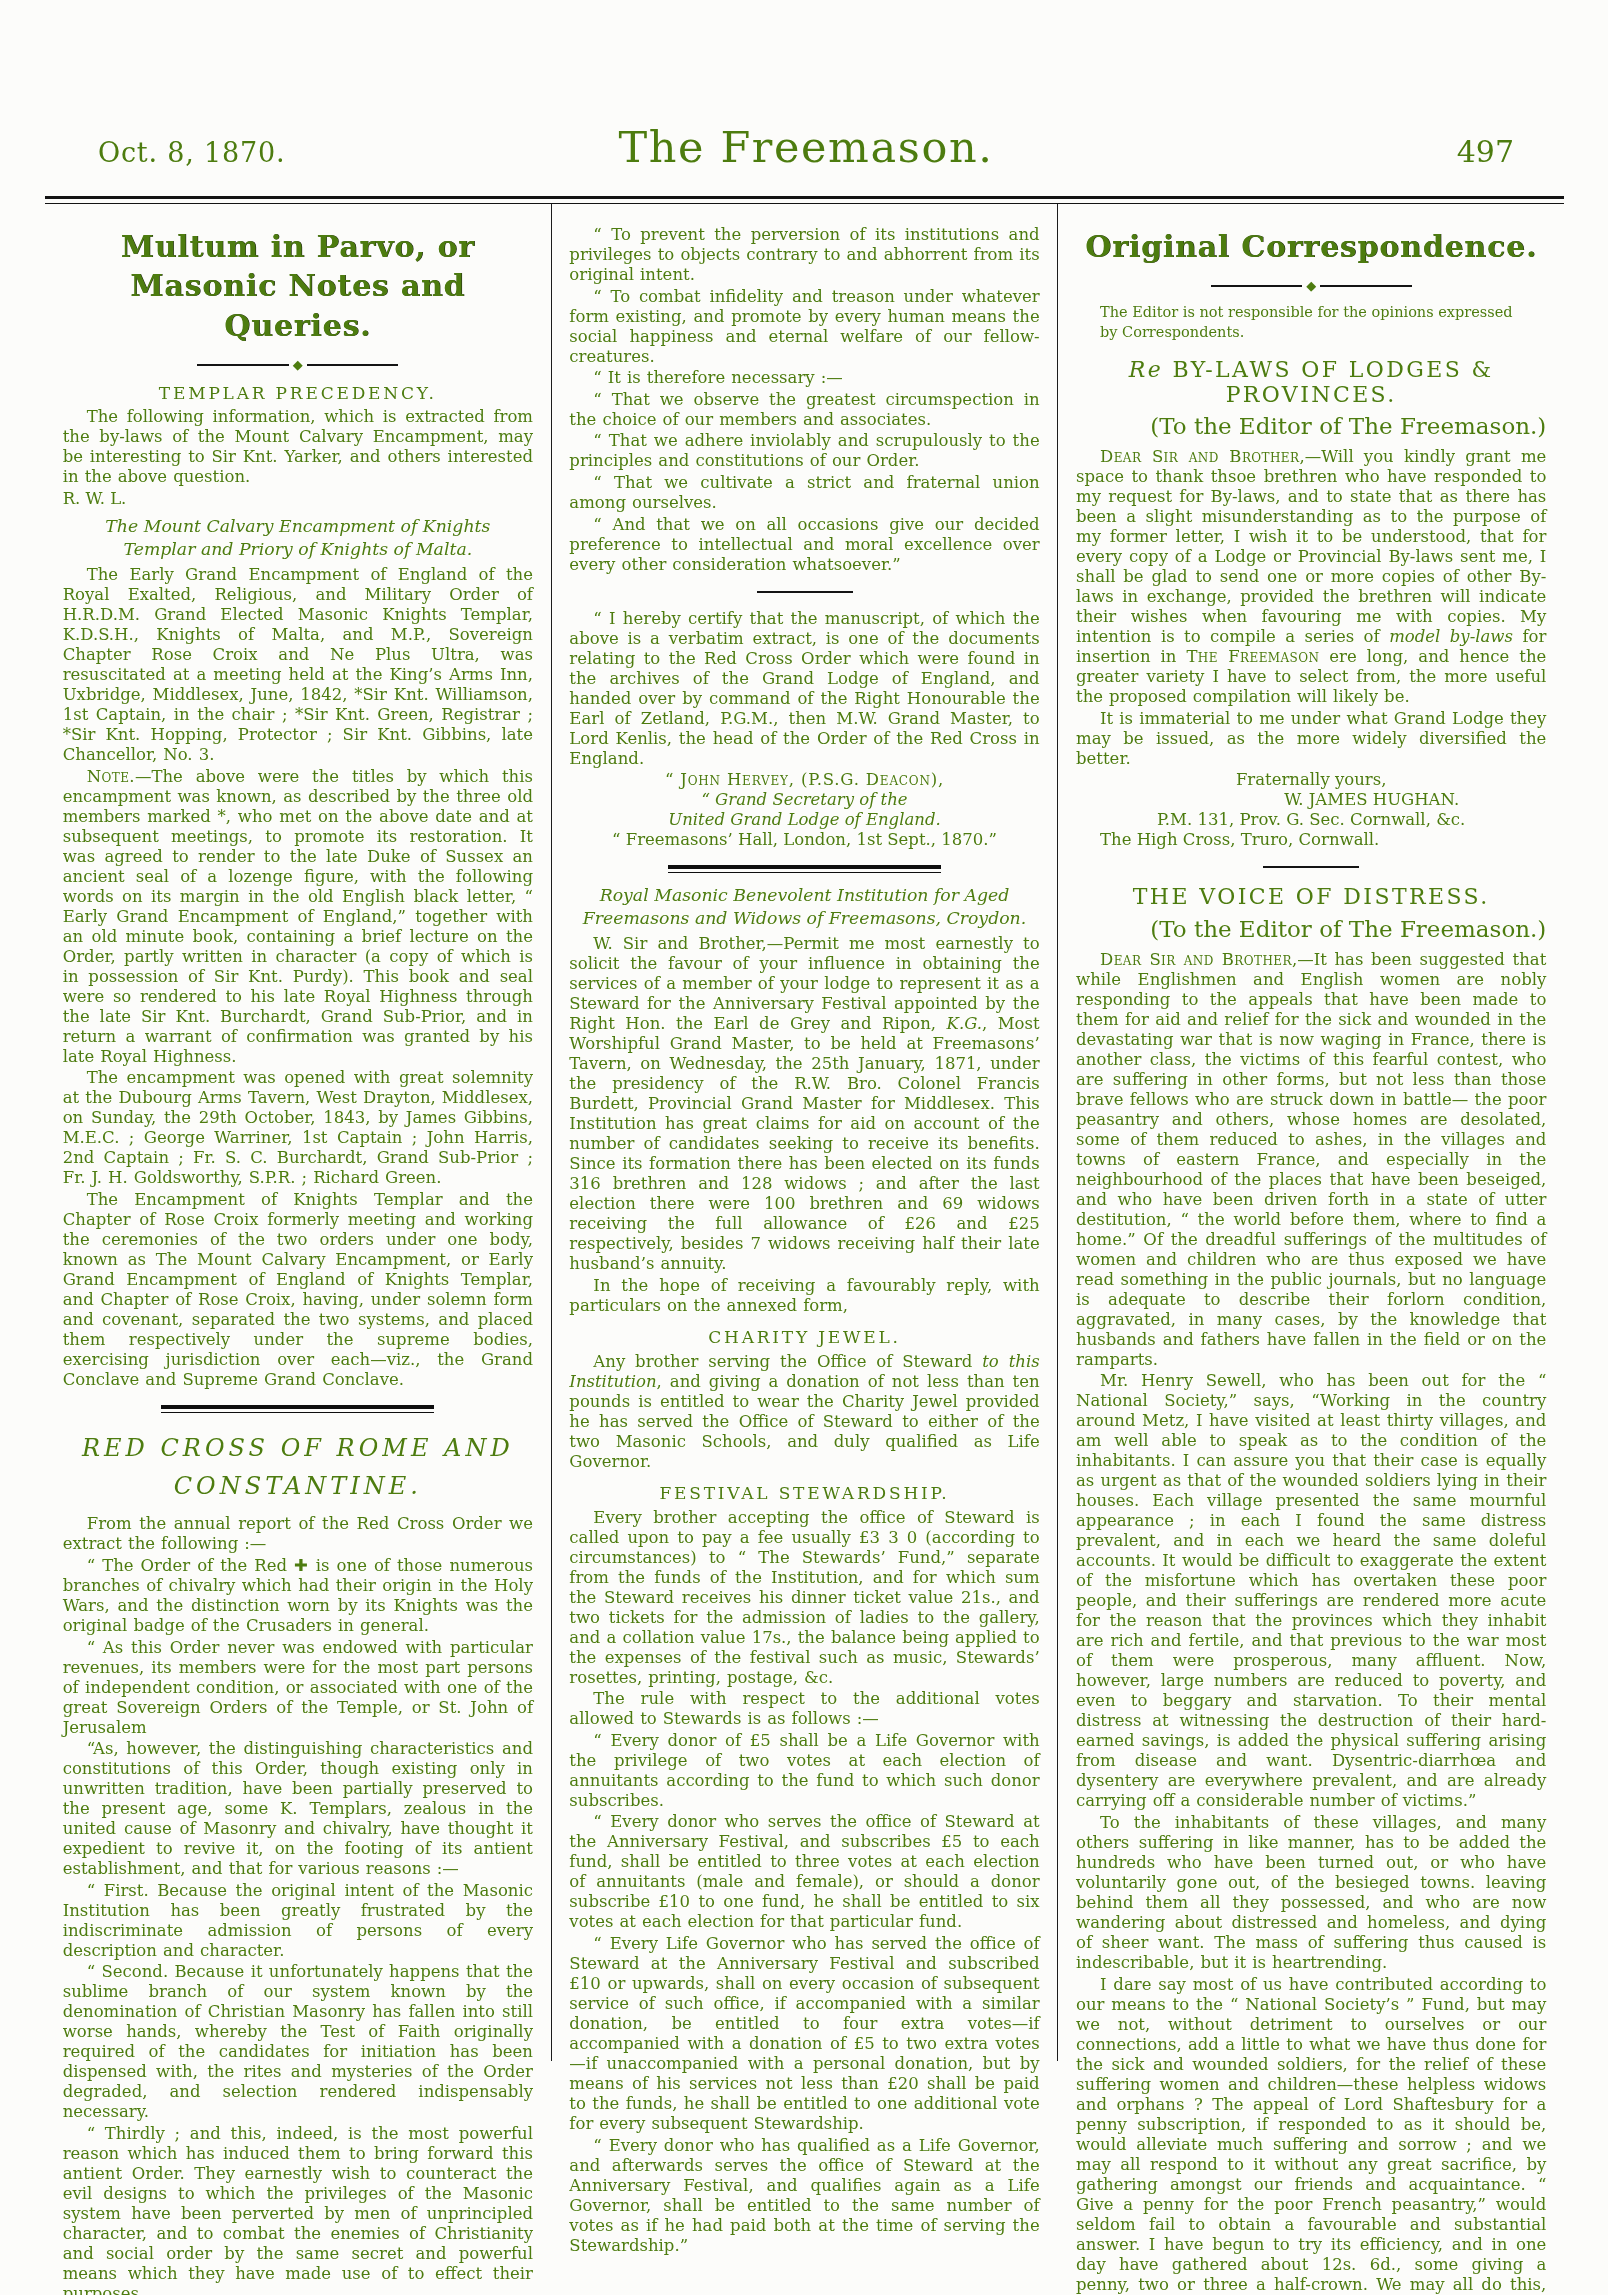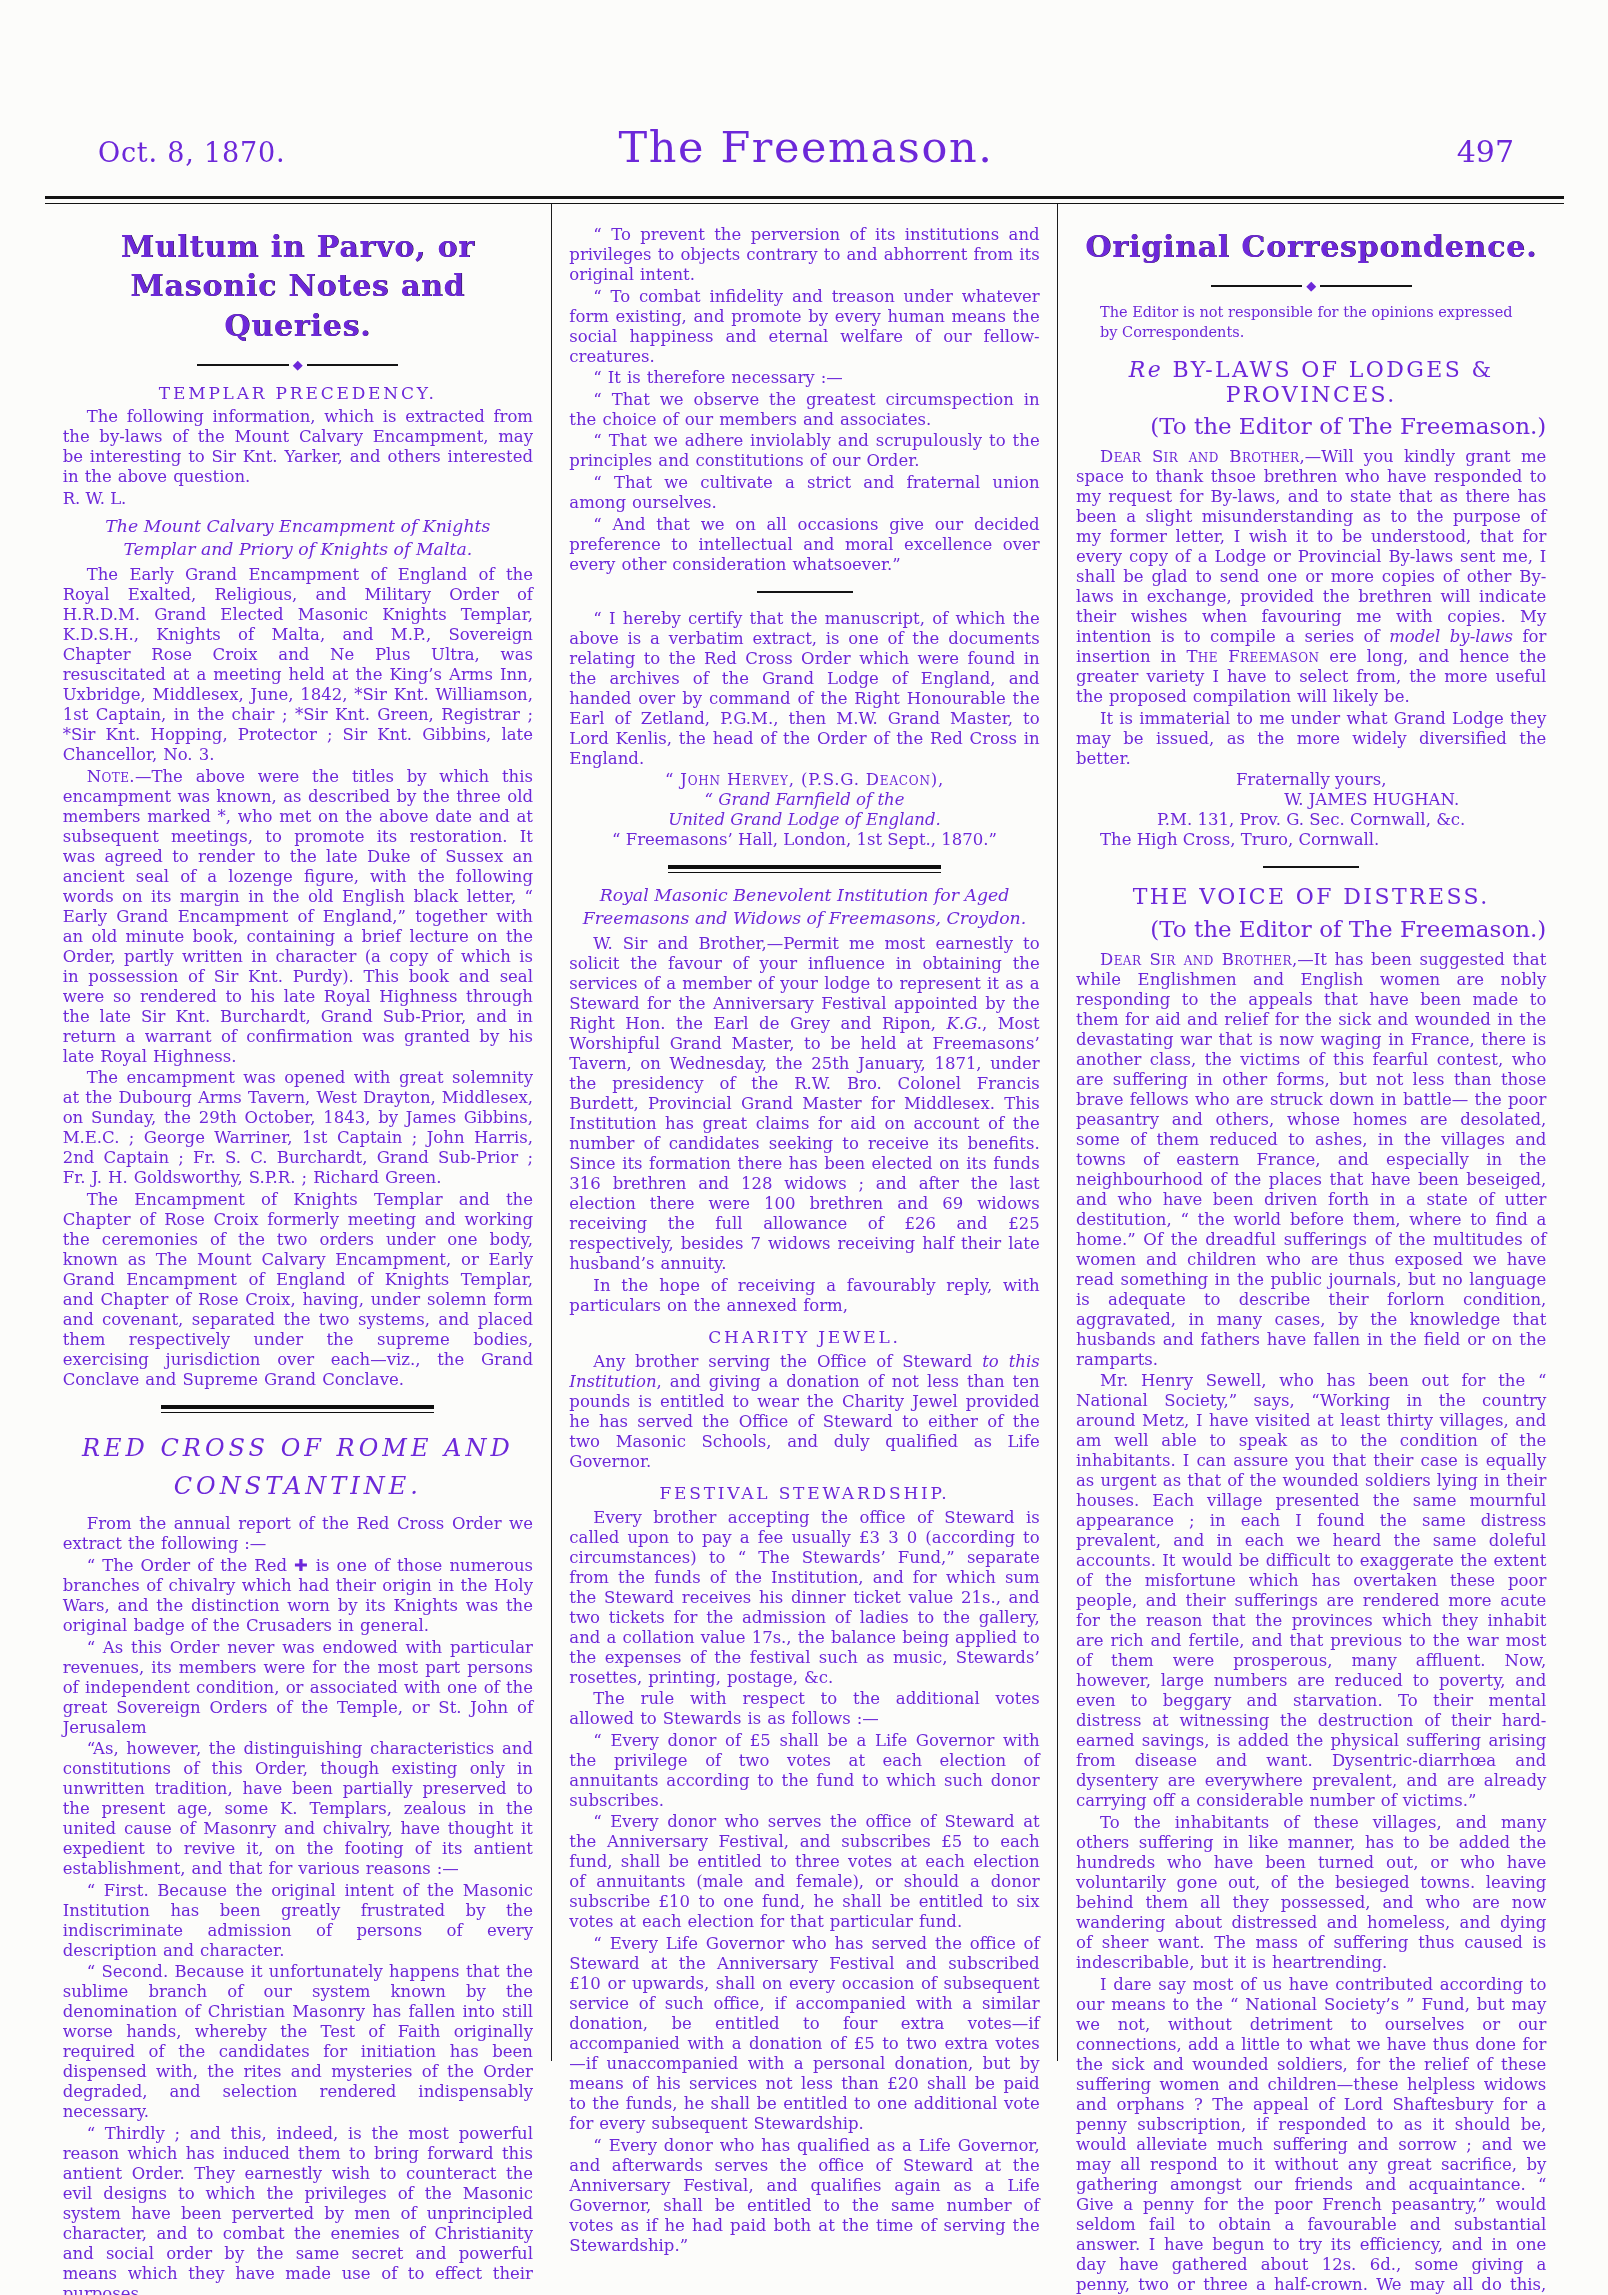--- a/index.html
+++ b/index.html
@@ -1,17 +1,17 @@
 <!DOCTYPE html>
 <html style="font-size:13px"><head>
 <meta charset="utf-8">
 <style>
   html,body{margin:0;padding:0;background:#d8d8d4;}
   .page{
-    width:1609px;height:2295px;background:#fcfcfa;color:#6d28d9;
+    width:1609px;height:2295px;background:#fcfcfa;color:#4d7c0f;
     font-family:"DejaVu Serif","Liberation Serif",serif;
     position:relative;overflow:hidden;box-sizing:border-box;
   }
   
   .header{
     display:grid;grid-template-columns:1fr auto 1fr;align-items:baseline;
     padding:122px 95px 0 98px;
   }
   .date{font-size:27px;letter-spacing:0.8px;}
   .masthead{font-size:43px;letter-spacing:1.6px;text-align:center;}
@@ -114,21 +114,21 @@
         <div class="blk para">“ To combat infidelity and treason under whatever form existing, and promote by every human means the social happiness and eternal welfare of our fellow-creatures.</div>
         <div class="blk para">“ It is therefore necessary :—</div>
         <div class="blk para">“ That we observe the greatest circumspection in the choice of our members and associates.</div>
         <div class="blk para">“ That we adhere inviolably and scrupulously to the principles and constitutions of our Order.</div>
         <div class="blk para">“ That we cultivate a strict and fraternal union among ourselves.</div>
         <div class="blk para">“ And that we on all occasions give our decided preference to intellectual and moral excellence over every other consideration whatsoever.”</div>
         <div class="blk rule-thin"></div>
         <div class="blk para">“ I hereby certify that the manuscript, of which the above is a verbatim extract, is one of the documents relating to the Red Cross Order which were found in the archives of the Grand Lodge of England, and handed over by command of the Right Honourable the Earl of Zetland, P.G.M., then M.W. Grand Master, to Lord Kenlis, the head of the Order of the Red Cross in England.</div>
         <div class="blk sig">
           <div class="ln c sc">“ John Hervey, (P.S.G. Deacon),</div>
-          <div class="ln c i">“ Grand Farnfield of the</div>
+          <div class="ln c i">“ Grand Secretary of the</div>
           <div class="ln c i">United Grand Lodge of England.</div>
           <div class="ln c">“ Freemasons’ Hall, London, 1st Sept., 1870.”</div>
         </div>
         <div class="blk rule-thick"></div>
         <div class="blk italic-head">Royal Masonic Benevolent Institution for Aged Freemasons and Widows of Freemasons, Croydon.</div>
         <div class="blk para"><span>W. Sir and Brother,—Permit me most earnestly to solicit the favour of your influence in obtaining the services of a member of your lodge to represent it as a Steward for the Anniversary Festival appointed by the Right Hon. the Earl de Grey and Ripon, </span><span class="seg-i">K.G.</span><span>, Most Worshipful Grand Master, to be held at Freemasons’ Tavern, on Wednesday, the 25th January, 1871, under the presidency of the R.W. Bro. Colonel Francis Burdett, Provincial Grand Master for Middlesex.  This Institution has great claims for aid on account of the number of candidates seeking to receive its benefits.  Since its formation there has been elected on its funds 316 brethren and 128 widows ; and after the last election there were 100 brethren and 69 widows receiving the full allowance of £26 and £25 respectively, besides 7 widows receiving half their late husband’s annuity.</span></div>
         <div class="blk para">In the hope of receiving a favourably reply, with particulars on the annexed form,</div>
         <div class="blk heading-sc">CHARITY JEWEL.</div>
         <div class="blk para"><span>Any brother serving the Office of Steward </span><span class="seg-i">to this Institution</span><span>, and giving a donation of not less than ten pounds is entitled to wear the Charity Jewel provided he has served the Office of Steward to either of the two Masonic Schools, and duly qualified as Life Governor.</span></div>
         <div class="blk heading-sc">FESTIVAL STEWARDSHIP.</div>

